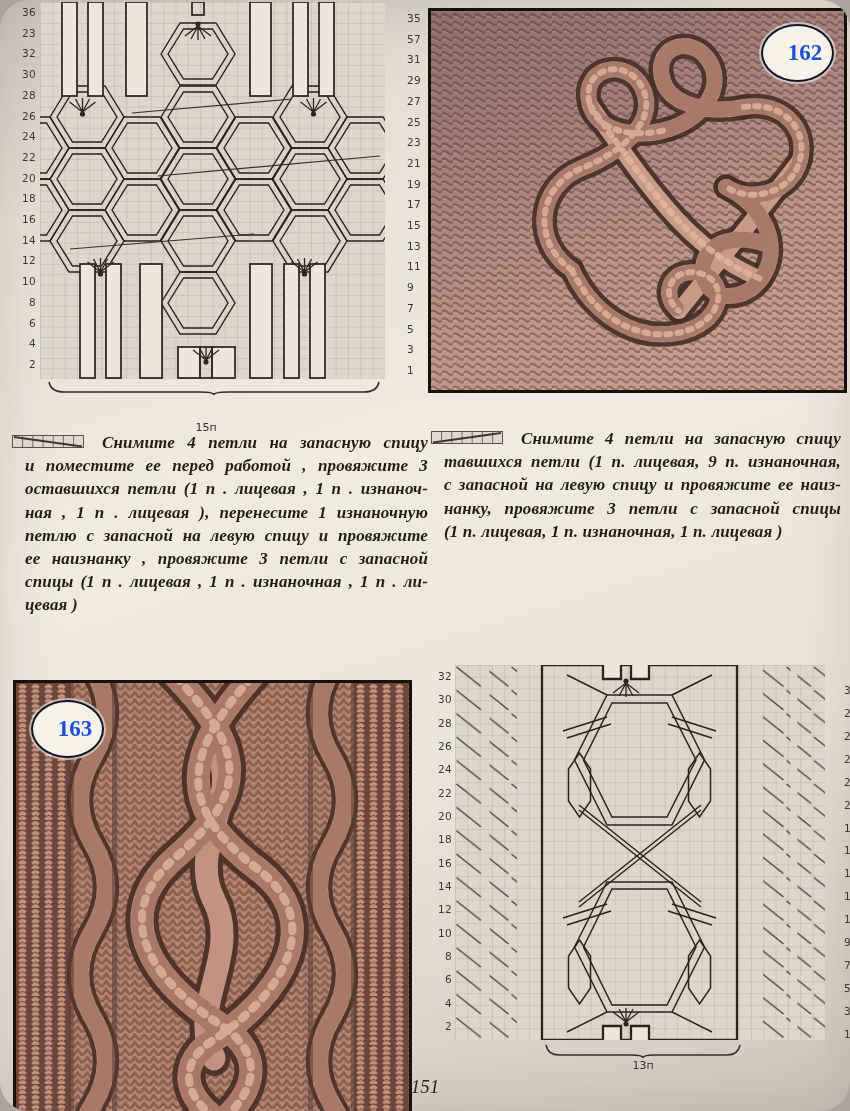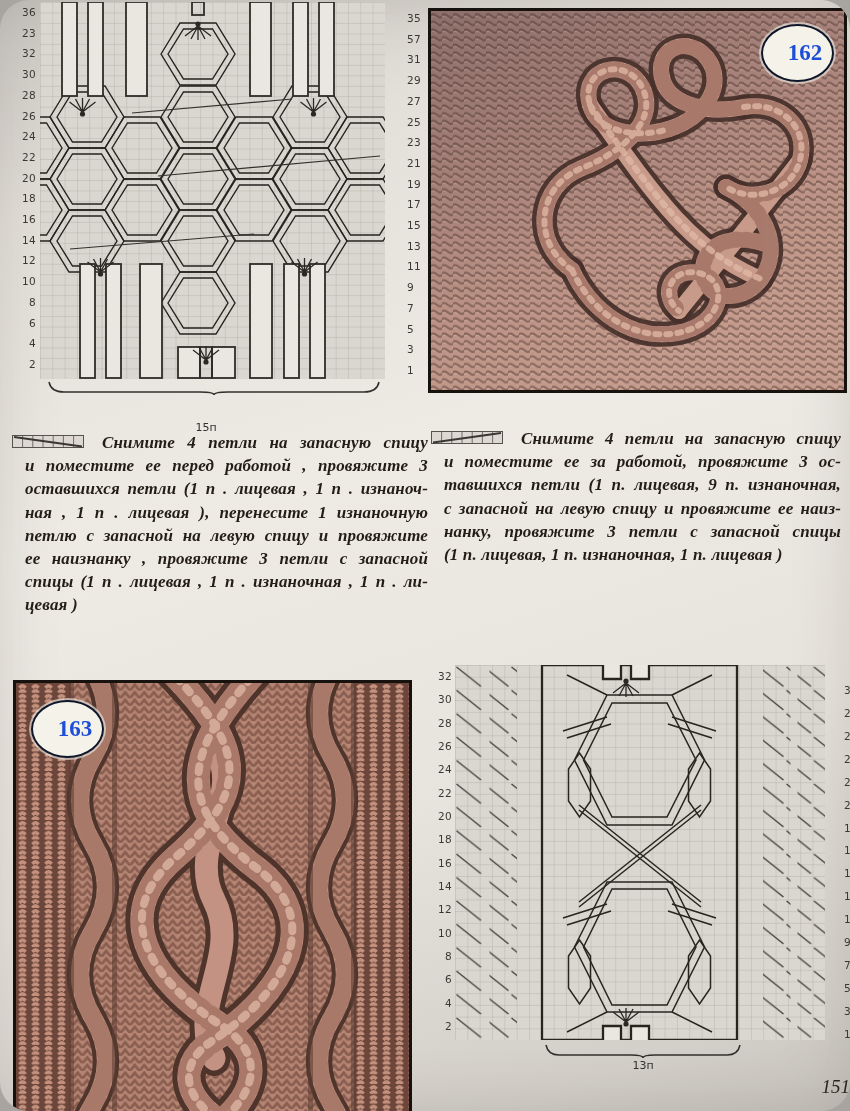--- a/index.html
+++ b/index.html
@@ -22,21 +22,21 @@
     display:flex;align-items:center;justify-content:center;
     font:bold 23px "Liberation Serif",serif;color:#1d4ed8;box-shadow:0 0 0 2px rgba(245,242,234,.6);padding-left:15px;}
   
   .instr{position:absolute;font:bold italic 17px/23.2px "Liberation Serif",serif;color:#241d17;letter-spacing:.15px;}
   .instr-first{text-align:justify;text-align-last:justify;white-space:nowrap;overflow:visible;}
   .instr-first .ftext{display:inline;}
   .instr-line{text-align:justify;text-align-last:justify;margin-left:13px;}
   .instr-lines .instr-line:last-child{text-align-last:left;}
   .csym{display:inline-block;width:72px;height:13px;margin-right:18px;vertical-align:baseline;}
   .csym svg{display:block;width:72px;height:13px;}
-  .pagenum{position:absolute;top:1076px;left:0;width:100%;text-align:right;box-sizing:border-box;
+  .pagenum{position:absolute;top:1076px;left:0;width:100%;text-align:center;box-sizing:border-box;
     font:italic 19px "Liberation Serif",serif;color:#2a241e;}
 </style>
 </head>
 <body>
 
 <div id="page">
 
   <div class="chartbox" style="left:6px;top:2px;width:414px;height:404px;">
     <svg class="abs" style="left:34px;top:0;width:345px;height:377px;" viewBox="0 0 345 377">
       <defs>
@@ -231,21 +231,20 @@
 
   <div class="instr" style="left:431px;top:427px;width:410px;">
     <div class="instr-first">
       <span class="csym"><svg viewBox="0 0 72 13">
         <rect x="0.5" y="0.5" width="71" height="12" fill="#ddd9d2" stroke="#56524c" stroke-width="1"></rect>
         <path d="M10.6 0.5V12.5 M20.8 0.5V12.5 M31 0.5V12.5 M41.2 0.5V12.5 M51.4 0.5V12.5 M61.6 0.5V12.5" stroke="#56524c" stroke-width="0.8"></path>
         <path d="M2 11.5 L70 2" stroke="#3a3733" stroke-width="1.8"></path>
       </svg></span><span class="ftext">Снимите 4 петли на запасную спицу</span>
     </div>
     <div class="instr-lines">
-        <div class="instr-line">и поместите ее за работой, провяжите 3 ос-</div>
         <div class="instr-line">тавшихся петли (1 п. лицевая, 9 п. изнаночная,</div>
         <div class="instr-line">с запасной на левую спицу и провяжите ее наиз-</div>
         <div class="instr-line">нанку, провяжите 3 петли с запасной спицы</div>
         <div class="instr-line">(1 п. лицевая, 1 п. изнаночная, 1 п. лицевая )</div>
       </div>
   </div>
 
   <div class="photo" style="left:13px;top:680px;width:399px;height:444px;">
     <svg viewBox="0 0 393 403" preserveAspectRatio="none">
       <defs>

